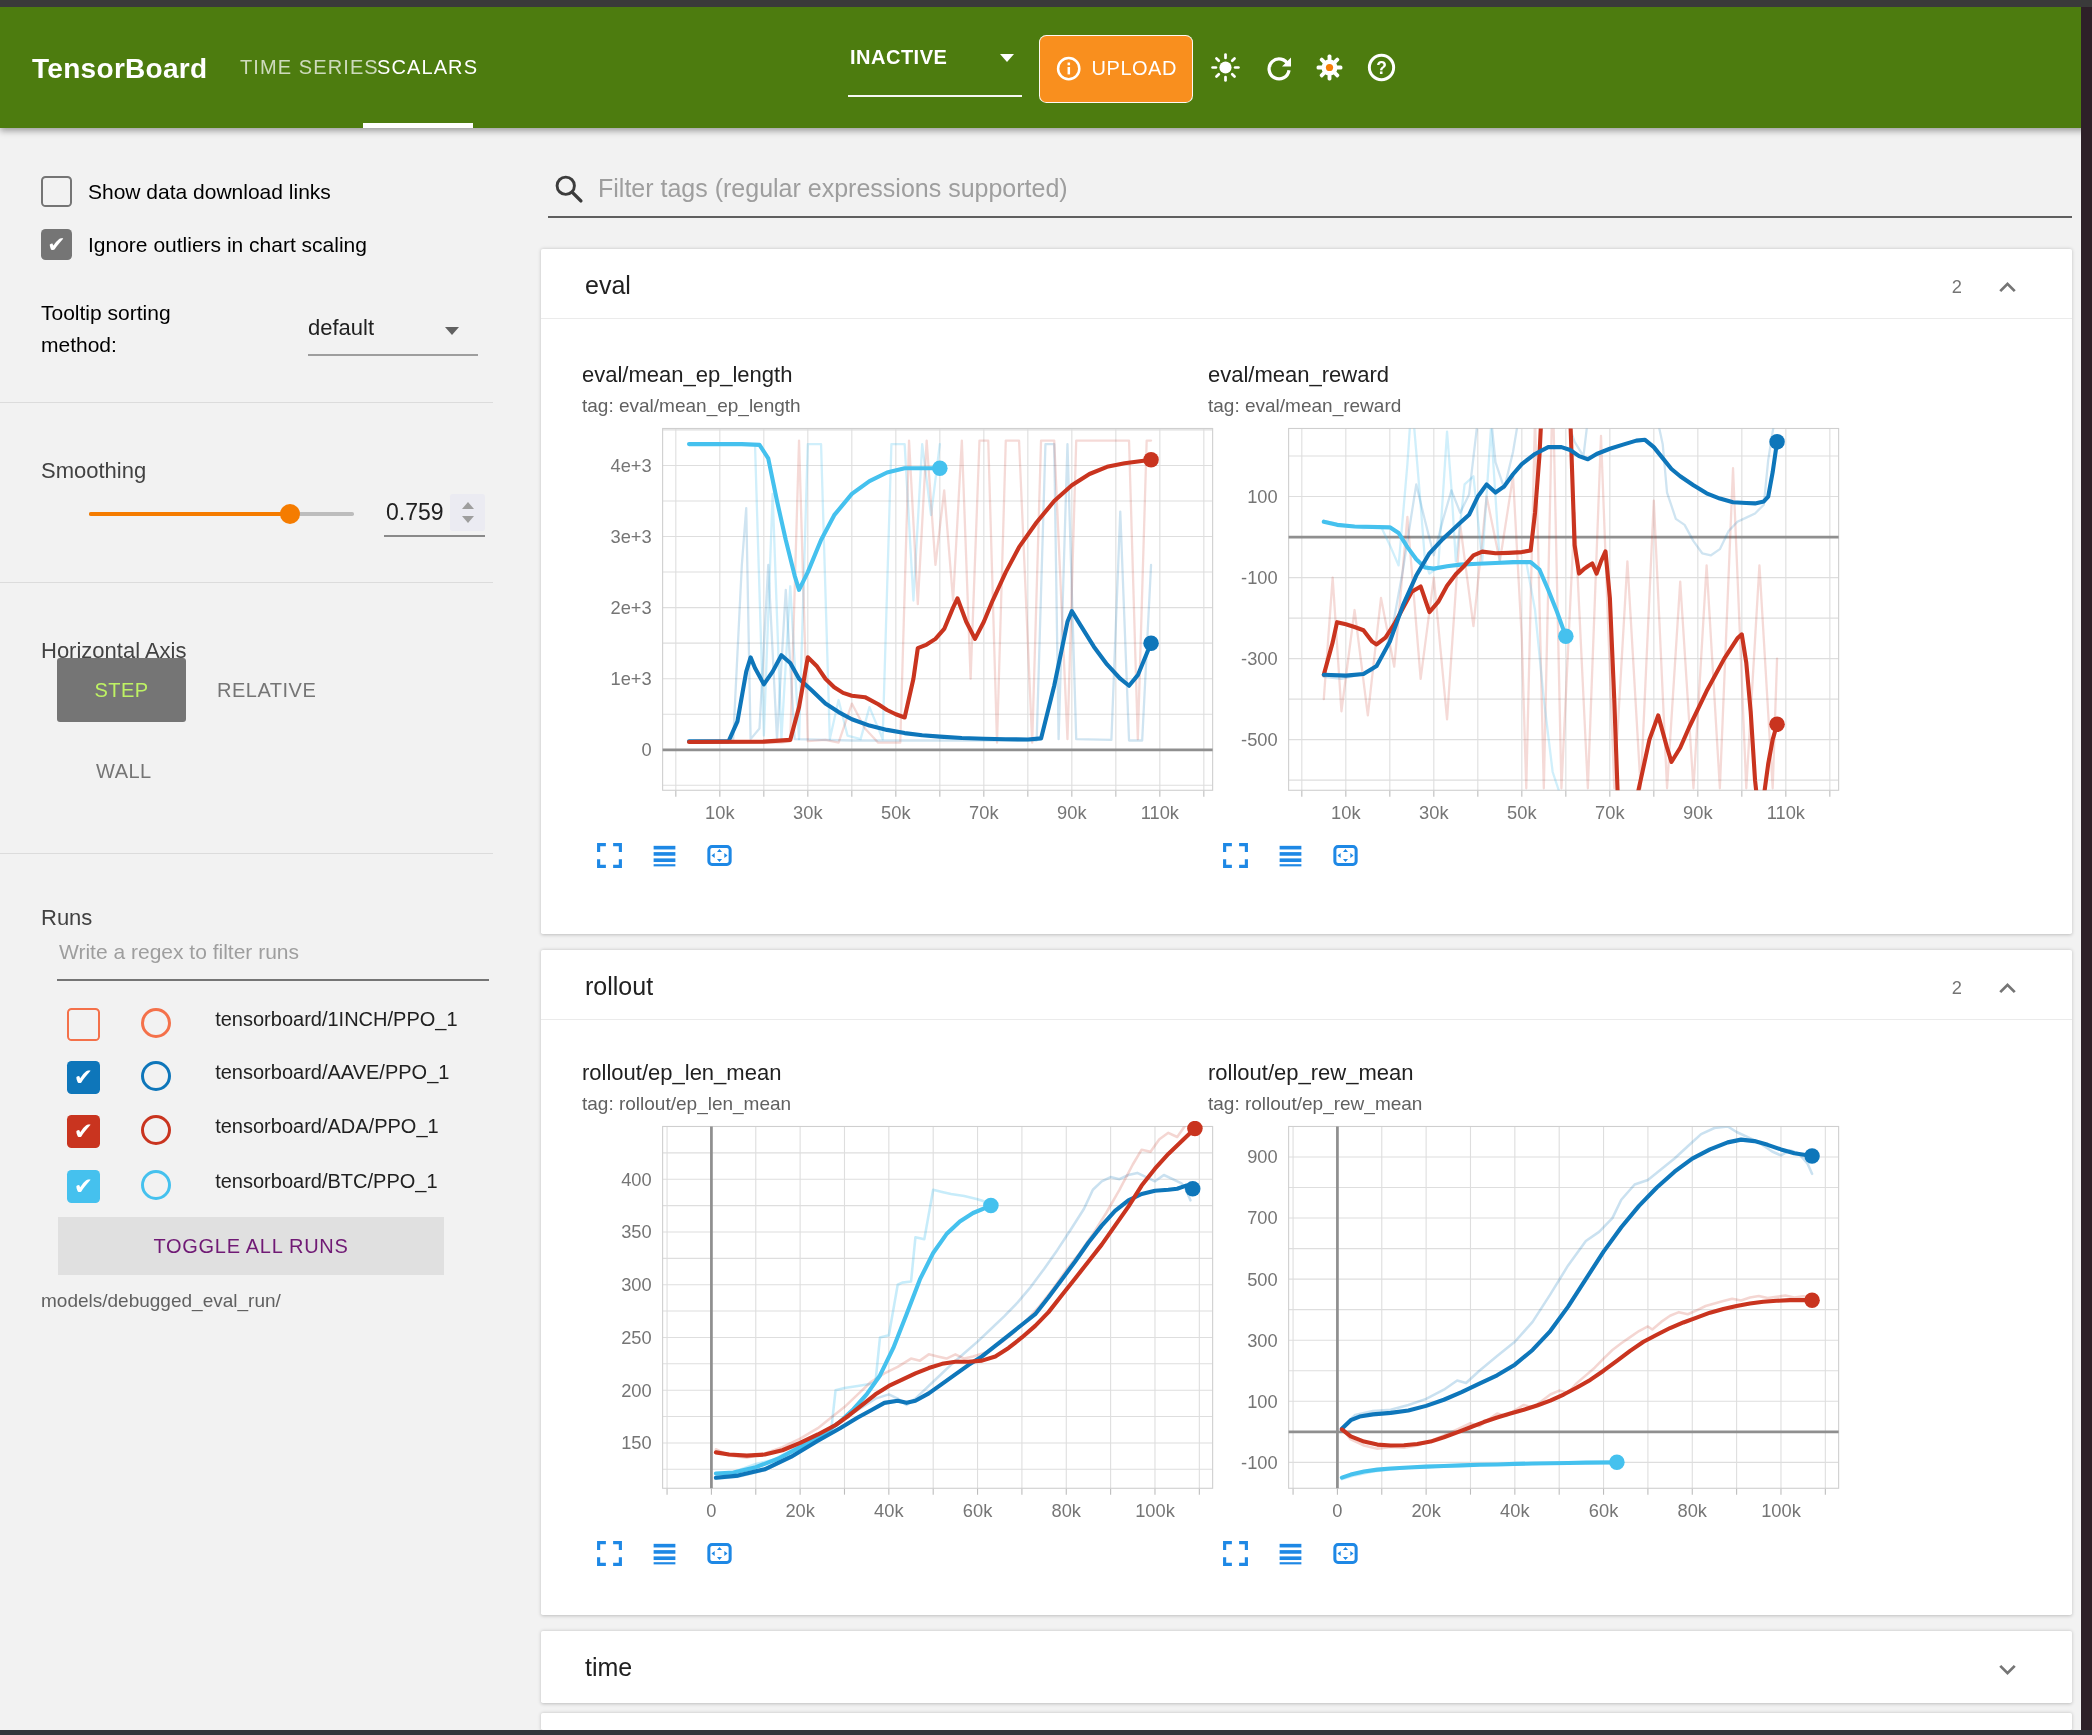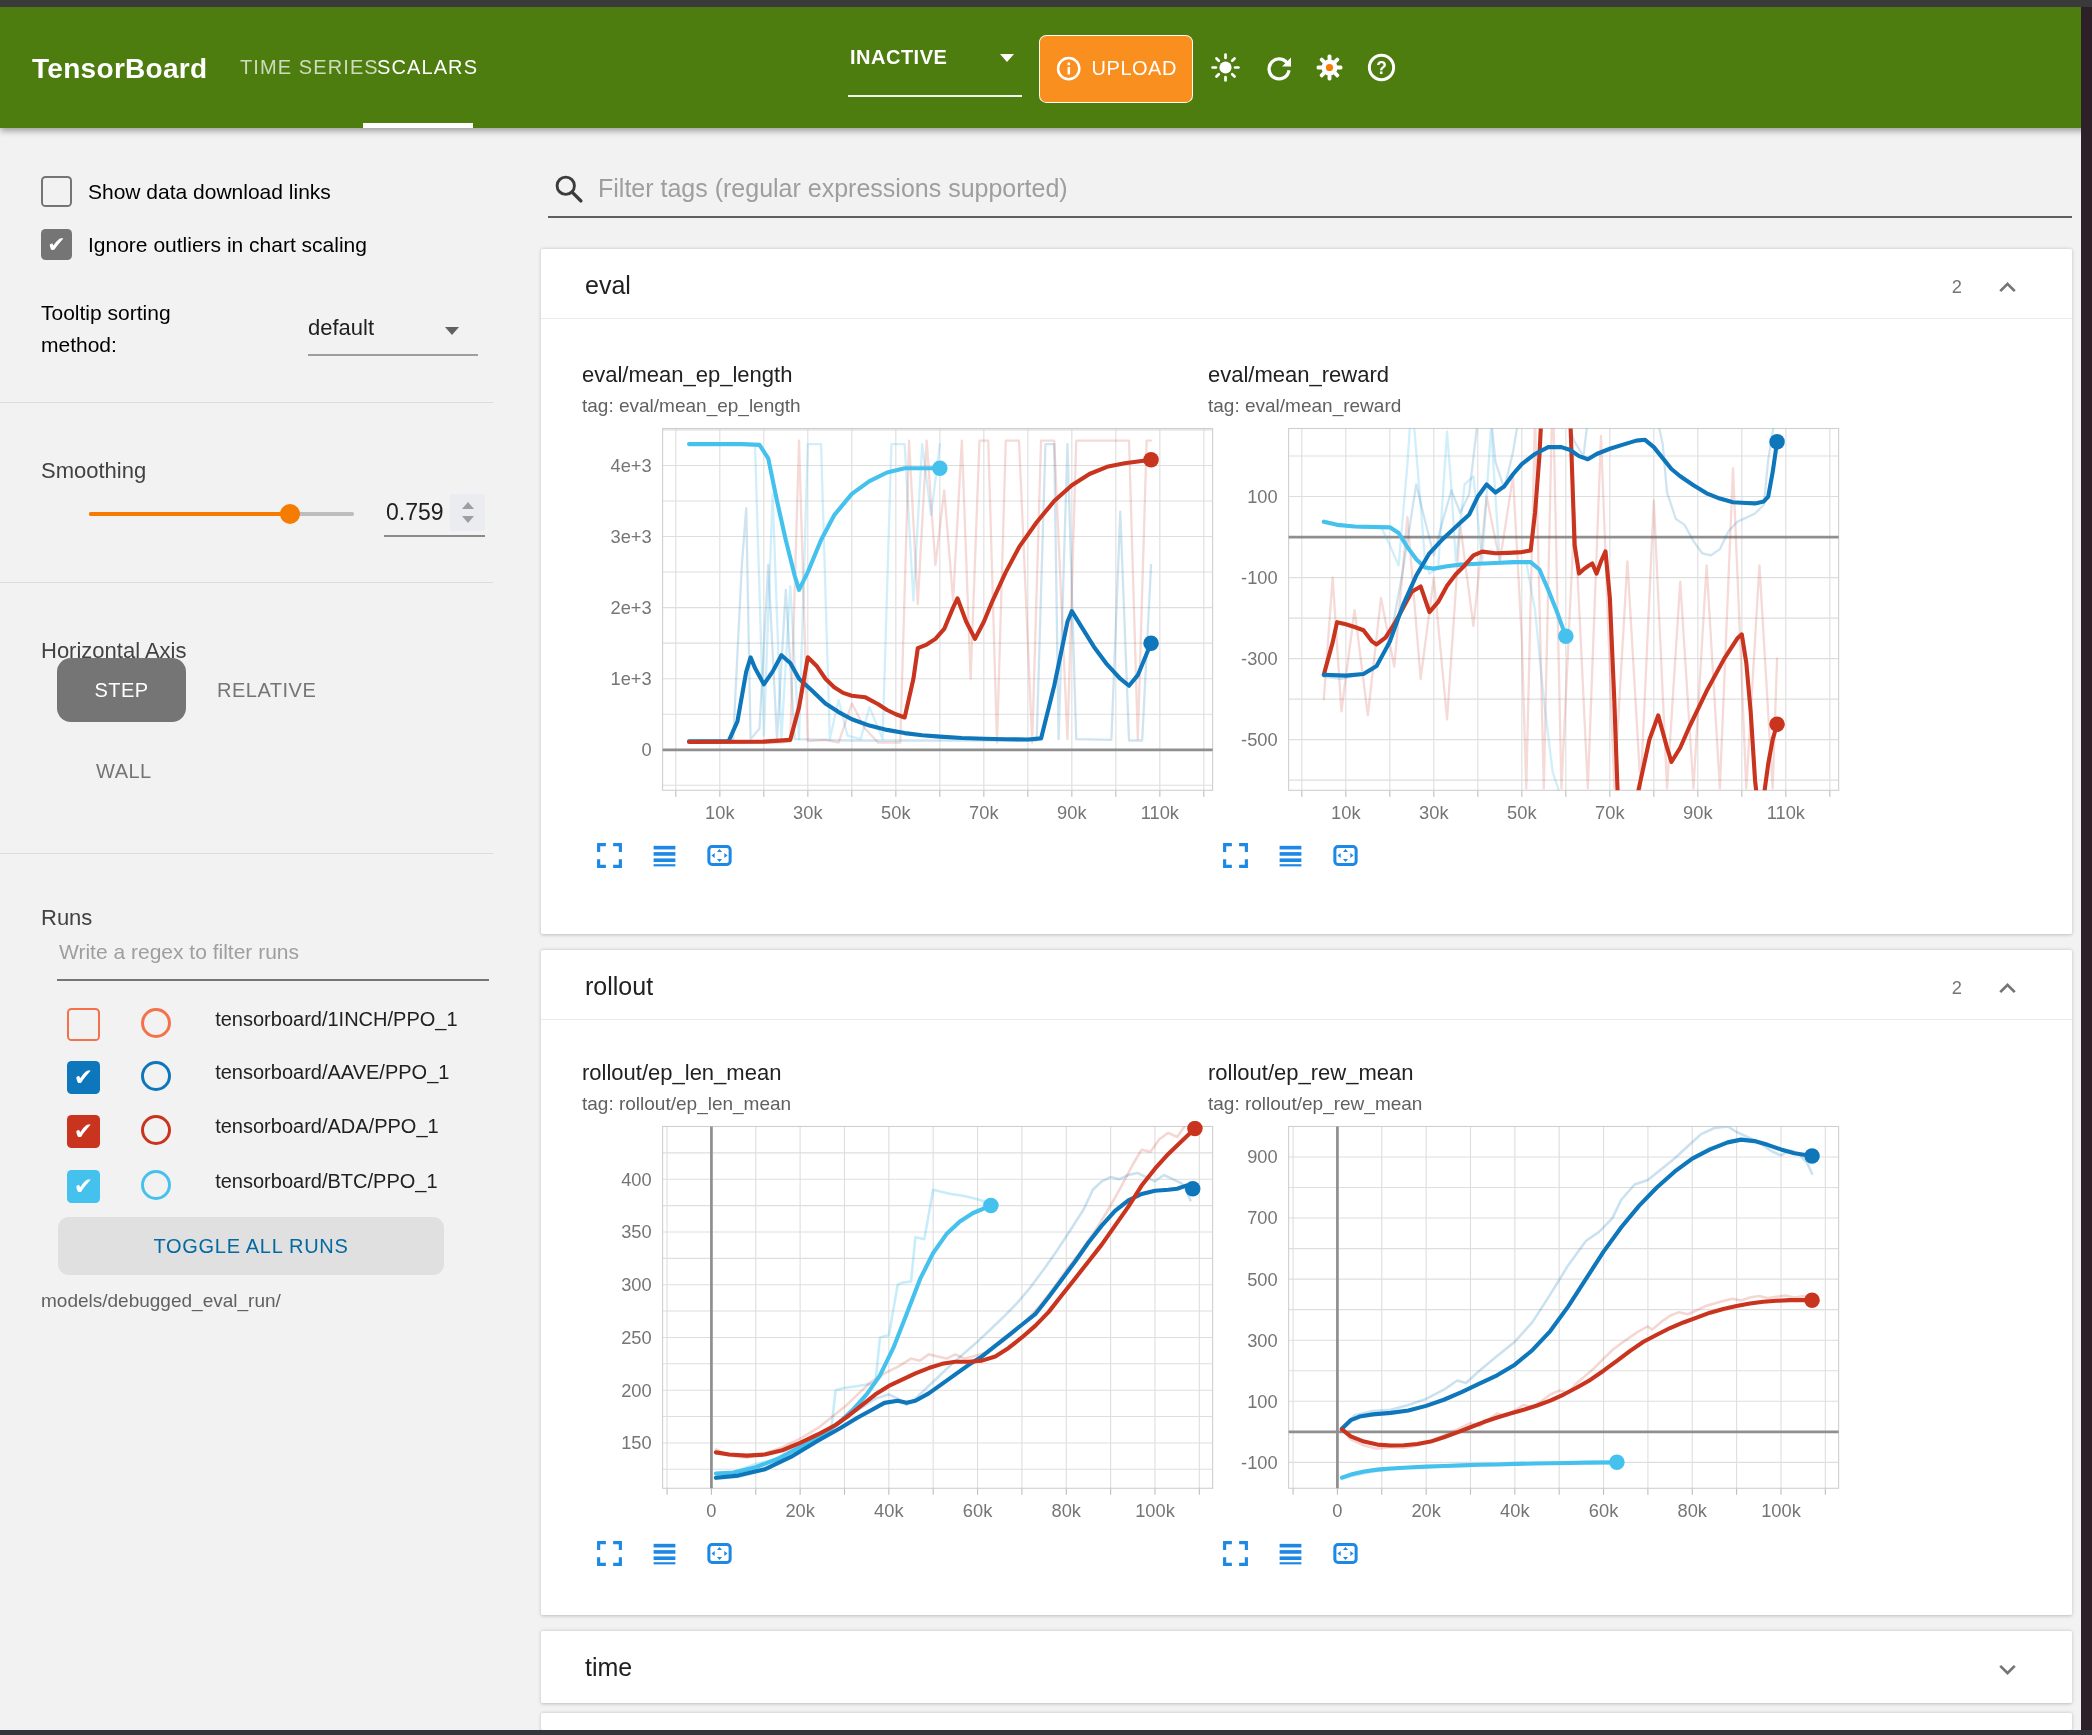--- a/index.html
+++ b/index.html
@@ -40,36 +40,36 @@
   #slider-track{left:89px;top:512px;width:265px;height:3.7px;background:#bdbdbd;border-radius:1.8px;}
   #slider-fill{left:89px;top:512px;height:3.7px;background:#f57c00;border-radius:1.8px;}
   #slider-thumb{top:503px;width:20px;height:20px;border-radius:50%;background:#f57c00;cursor:pointer;}
   #smooth-input{left:384px;top:493px;width:66px;height:37px;border:none;background:transparent;
       font-size:23px;color:#212121;font-family:inherit;}
   #spinner{left:450px;top:494px;width:35px;height:37px;background:#ebebf2;border-radius:2.7px;
       display:flex;flex-direction:column;align-items:center;justify-content:center;gap:6.4px;cursor:pointer;}
   .spin-up{width:0;height:0;border-left:6.4px solid transparent;border-right:6.4px solid transparent;border-bottom:7.3px solid #9e9e9e;}
   .spin-dn{width:0;height:0;border-left:6.4px solid transparent;border-right:6.4px solid transparent;border-top:7.3px solid #9e9e9e;}
   #smooth-underline{left:384px;top:535px;width:101px;height:1.8px;background:#8a8a8a;}
-  #step-btn{left:57px;top:662px;width:129px;height:64px;background:#757575;border-radius:14px;
-      color:#ffffff;font-size:20px;letter-spacing:0.5px;display:flex;align-items:center;justify-content:center;cursor:pointer;}
+  #step-btn{left:57px;top:662px;width:129px;height:64px;background:#757575;border-radius:3px;
+      color:#bef264;font-size:20px;letter-spacing:0.5px;display:flex;align-items:center;justify-content:center;cursor:pointer;}
   .axis-opt{font-size:20px;color:#757575;letter-spacing:0.5px;cursor:pointer;}
   .underline-input{height:1.8px;background:#757575;}
   input{outline:none;}
   .ghost-input{border:none;background:transparent;font-family:inherit;}
   .ghost-input::placeholder{color:#9e9e9e;opacity:1;}
   .run-row{left:0;height:33px;display:flex;align-items:flex-start;gap:28px;}
   .run-cb{width:33px;height:33px;border-radius:4.6px;border:2.7px solid;box-sizing:border-box;margin-left:67px;
       display:flex;align-items:center;justify-content:center;cursor:pointer;}
   .run-cb .check{color:#fff;font-size:23px;line-height:1;display:none;}
   .run-cb.on .check{display:block;}
   .run-circle{width:24px;height:24px;border-radius:50%;border:3.2px solid;margin-left:12.8px;cursor:pointer;}
   .run-label{margin-left:16.4px;font-size:20px;color:#212121;white-space:nowrap;}
-  #toggle-all{left:58px;top:1217px;width:386px;height:58px;background:#e0e0e0;border-radius:11px;
-      display:flex;align-items:center;justify-content:center;font-size:20px;color:#0369a1;letter-spacing:0.7px;cursor:pointer;}
+  #toggle-all{left:58px;top:1217px;width:386px;height:58px;background:#e0e0e0;border-radius:0;
+      display:flex;align-items:center;justify-content:center;font-size:20px;color:#701a75;letter-spacing:0.7px;cursor:pointer;}
   #base-path{left:41px;top:1290px;font-size:19px;color:#616161;}
   
   #filter-underline{left:548px;top:216px;width:1524px;height:1.8px;background:#5f5f5f;}
   #filter-input{left:596px;top:164px;width:1371px;height:46px;font-size:25px;color:#424242;}
   .card{left:541px;width:1531px;background:#fff;border-radius:1.8px;box-shadow:0 0.9px 3.7px rgba(0,0,0,.22);}
   .card-header{position:absolute;left:0;top:0;width:100%;height:69px;}
   .card-title{position:absolute;left:44px;top:22px;font-size:25px;color:#212121;}
   .card-count{position:absolute;right:110px;top:27.4px;font-size:18.3px;color:#757575;}
   .card-chevron{position:absolute;right:50px;top:24px;width:29px;height:29px;cursor:pointer;}
   .card-divider{position:absolute;left:0;width:100%;height:0.9px;background:#ebebeb;}

